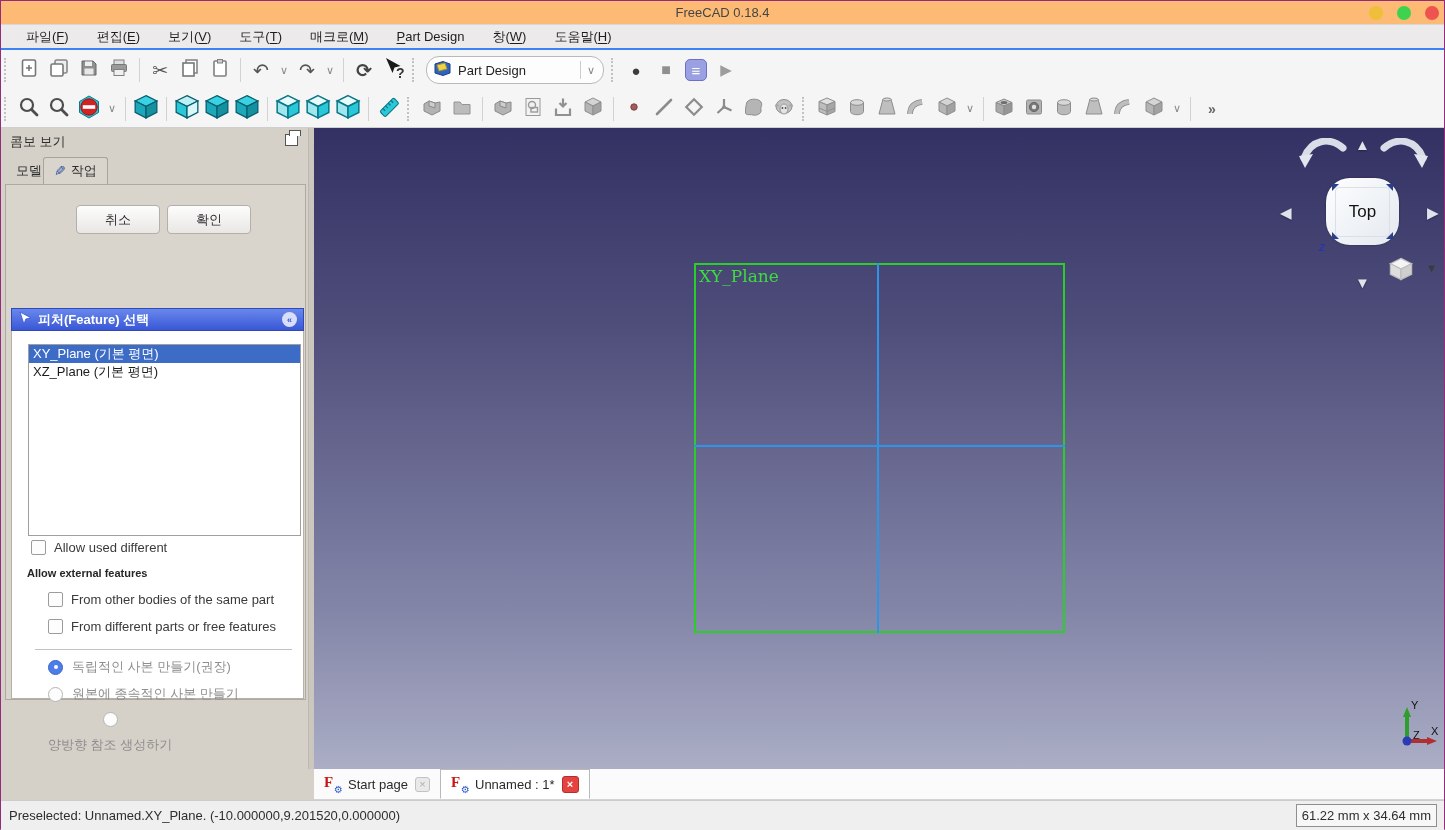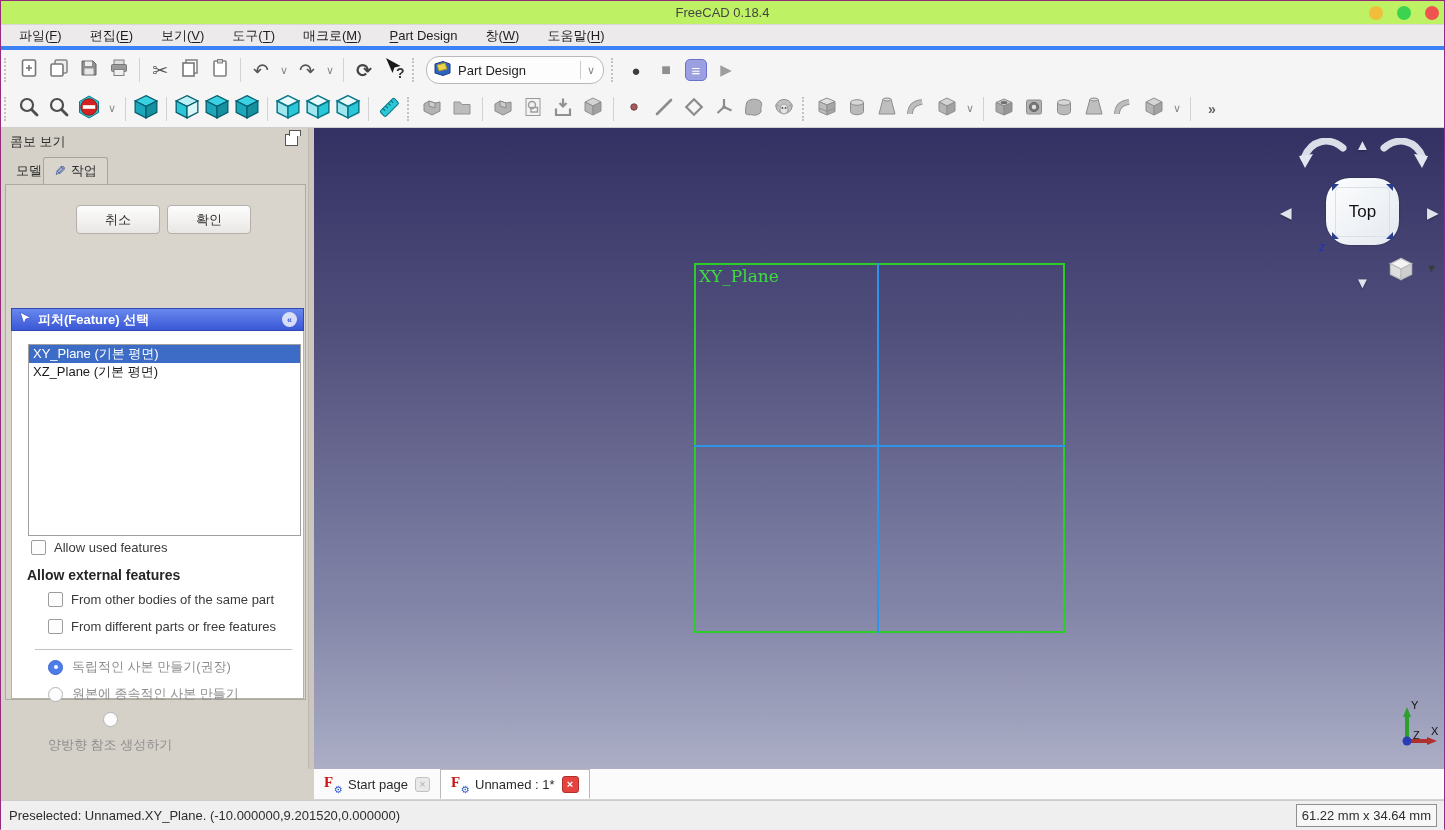--- a/index.html
+++ b/index.html
@@ -1,27 +1,27 @@
 <!DOCTYPE html>
 <html><head>
 <meta charset="utf-8">
 <style>
   * { margin:0; padding:0; box-sizing:border-box; font-family:"Liberation Sans","DejaVu Sans",sans-serif; }
   html,body { width:1445px; height:830px; overflow:hidden; background:#555; }
   .win { position:relative; width:1445px; height:830px; background:#f4f2f3; border:1px solid #942b7c; border-bottom:1px solid #b9b9b9; }
 
   
-  .titlebar { position:absolute; top:0; left:0; right:0; height:24px; background:#bef264; border-bottom:1px solid #d9d7d8; }
+  .titlebar { position:absolute; top:0; left:0; right:0; height:24px; background:#fdba74; border-bottom:1px solid #d9d7d8; }
   .title-text { position:absolute; left:0; right:0; top:4px; text-align:center; font-size:13px; color:#454545; }
   .winbtns { position:absolute; right:5px; top:5px; display:flex; gap:14px; }
   .winbtn { width:14px; height:14px; border-radius:50%; }
   .wb-min { background:#efbe3a; } .wb-max { background:#3ed34e; } .wb-close { background:#ef5350; }
 
   
-  .menubar { position:absolute; top:24px; left:0; right:0; height:25px; background:#eceaeb; border-bottom:4px solid #3b82f6; display:flex; align-items:center; padding-left:4px; }
+  .menubar { position:absolute; top:24px; left:0; right:0; height:25px; background:#eceaeb; border-bottom:2px solid #3b82f6; display:flex; align-items:center; padding-left:11px; }
   .menu-item { font-size:13px; color:#1e1e1e; padding:4px 14px; cursor:default; white-space:nowrap; }
   .menu-item u { text-underline-offset:2px; }
 
   
   .tb { position:absolute; left:0; right:0; background:#f6f5f6; display:flex; align-items:center; }
   .tb1 { top:49px; height:40px; }
   .tb2 { top:89px; height:38px; border-bottom:1px solid #cfcfcf; }
   .tbtn { width:30px; height:30px; display:flex; align-items:center; justify-content:center; border-radius:3px; flex:0 0 auto; }
   .tbtn.narrow { width:16px; }
   .tsep { width:1px; height:24px; background:#d2d2d2; margin:0 5px; flex:0 0 auto; }
@@ -58,21 +58,21 @@
   .taskhdr { position:absolute; top:123px; left:5px; right:1px; height:23px; background:linear-gradient(#6888ec,#3a57d6); color:#fff; font-size:13px; font-weight:bold; display:flex; align-items:center; padding:0 6px; gap:6px; border:1px solid #3049b8; }
   .taskhdr .collapse { margin-left:auto; width:15px; height:15px; border-radius:50%; background:#d8def8; color:#3a57d6; font-size:9px; display:flex; align-items:center; justify-content:center; font-weight:bold; }
 
   .taskbody { position:absolute; top:146px; left:5px; right:1px; height:368px; background:#fff; border:1px solid #b5b1a9; border-top:none; }
   .featlist { position:absolute; left:16px; top:13px; width:273px; height:192px; background:#fff; border:1px solid #9f9f9f; font-size:13px; overflow:hidden; }
   .feat { height:18px; line-height:18px; padding-left:4px; color:#1c1c1c; white-space:nowrap; }
   .feat.sel { background:#3c6cc6; color:#fff; }
 
   .cbrow { position:absolute; display:flex; align-items:center; gap:8px; font-size:13px; color:#3a3a3a; }
   .cbbox { width:15px; height:15px; background:#fdfdfd; border:1px solid #9c9c9c; border-radius:2px; flex:0 0 auto; }
-  .boldlbl { position:absolute; font-size:14px; font-weight:bold; color:#262626; }
+  .boldlbl { position:absolute; font-size:11px; font-weight:bold; color:#262626; }
   .divline { position:absolute; height:1px; background:#c2c2c2; }
   .radrow { position:absolute; display:flex; align-items:center; gap:9px; font-size:13px; color:#8e8e8e; }
   .radio { width:15px; height:15px; border-radius:50%; background:#fdfdfd; border:1px solid #b5b5b5; flex:0 0 auto; position:relative; }
   .radio.on { background:#4d7de8; border-color:#3c66cc; }
   .radio.on:after { content:""; position:absolute; left:4.5px; top:4.5px; width:4px; height:4px; border-radius:50%; background:#fff; }
 
   
   .viewport { position:relative; flex:1; background:linear-gradient(#333163,#4e4d7a 30%,#8385a8 75%,#abaec5); overflow:hidden; }
   .plane { position:absolute; left:380px; top:135px; width:371px; height:370px; border:2px solid #29ce29; }
   .plane-label { position:absolute; left:3px; top:1px; font-family:"DejaVu Serif","Liberation Serif",serif; font-size:17px; color:#3fdc3f; }
@@ -502,21 +502,21 @@
         </div>
 
         <div class="taskbody">
           <div class="featlist">
             <div class="feat sel">XY_Plane (기본 평면)</div>
             <div class="feat">XZ_Plane (기본 평면)</div>
           </div>
 
           <div class="cbrow" style="left:19px; top:209px;">
             <span class="cbbox"></span>
-            <span>Allow used features</span>
+            <span>Allow used different</span>
           </div>
           <div class="boldlbl" style="left:15px; top:236px;">Allow external features</div>
           <div class="cbrow" style="left:36px; top:261px;">
             <span class="cbbox"></span>
             <span>From other bodies of the same part</span>
           </div>
           <div class="cbrow" style="left:36px; top:288px;">
             <span class="cbbox"></span>
             <span>From different parts or free features</span>
           </div>

